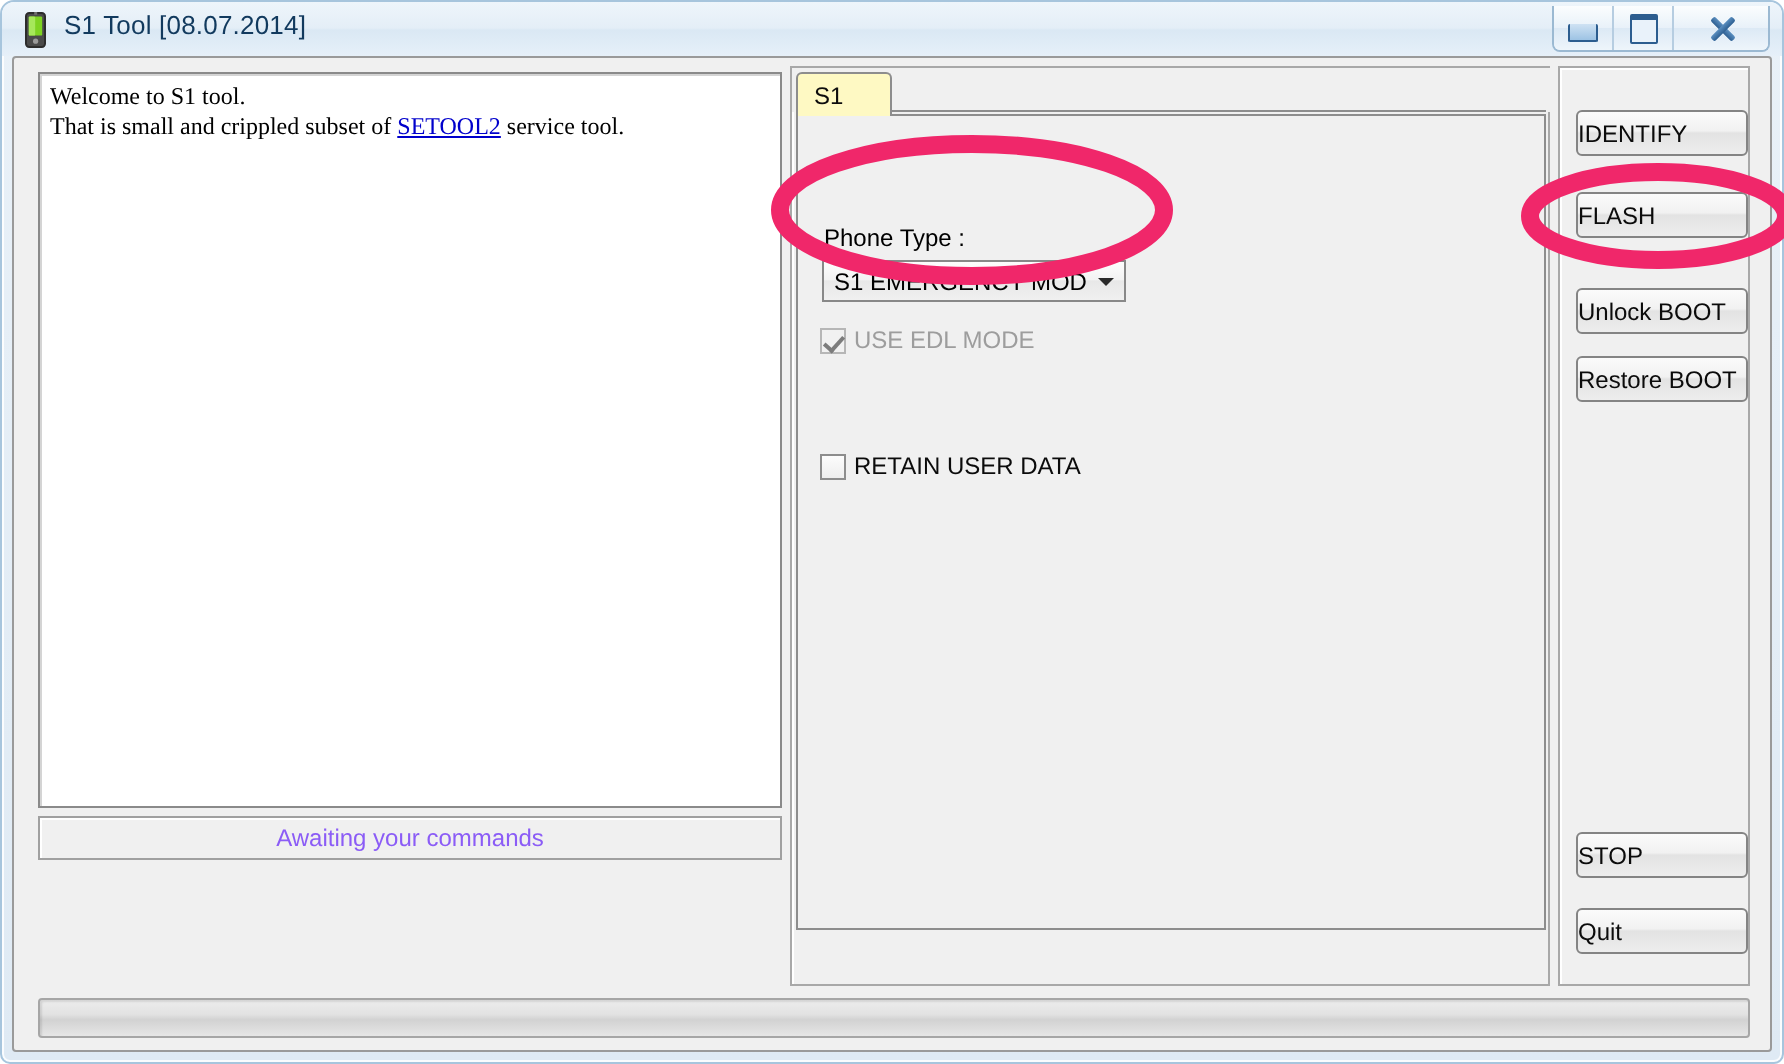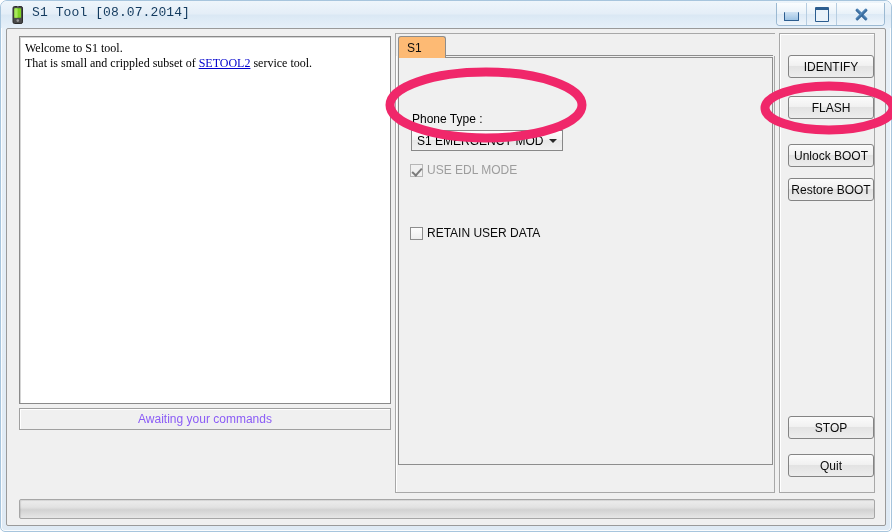--- a/index.html
+++ b/index.html
@@ -30,21 +30,20 @@
     box-shadow: inset 0 0 0 1px rgba(255,255,255,0.85);
   }
 
   .titlebar {
     position: absolute;
     left: 0; top: 0;
     width: 890px;
     height: 27px;
     border-radius: 6px 6px 0 0;
     background: linear-gradient(to bottom, #eef5fb 0%, #e4eef7 48%, #dae8f4 52%, #e6f0f9 100%);
-    font-family: Liberation Mono, monospace;
   }
   .title-icon {
     position: absolute;
     left: 10px; top: 5px;
     width: 14px; height: 18px;
   }
   .title-text {
     position: absolute;
     left: 31px; top: 4px;
     font-size: 13px;
@@ -180,21 +179,21 @@
     width: 380px;
     height: 22px;
     background: #f0f0f0;
   }
   .tab {
     position: absolute;
     left: 2px; top: 2px;
     width: 48px;
     height: 22px;
     box-sizing: border-box;
-    background: #fdba74;
+    background: #fef9c3;
     border: 1px solid #8d8d8d;
     border-bottom: none;
     border-radius: 3px 3px 0 0;
     display: flex;
     align-items: center;
     padding-left: 8px;
     font-size: 12px;
     color: #0c0c0c;
     z-index: 3;
   }
@@ -311,21 +310,20 @@
     position: absolute;
     left: 8px;
     width: 86px;
     height: 23px;
     box-sizing: border-box;
     border: 1px solid #848484;
     border-radius: 3px;
     background: linear-gradient(to bottom, #fbfbfb 0%, #f1f1f1 45%, #e3e3e3 50%, #ededed 100%);
     display: flex;
     align-items: center;
-    justify-content: center;
     font-size: 12px;
     color: #0b0b0b;
     cursor: default;
     white-space: nowrap;
   }
 
   #btn-identify     { top: 21px; }
   #btn-flash        { top: 62px; }
   #btn-unlock-boot  { top: 110px; }
   #btn-restore-boot { top: 144px; }

